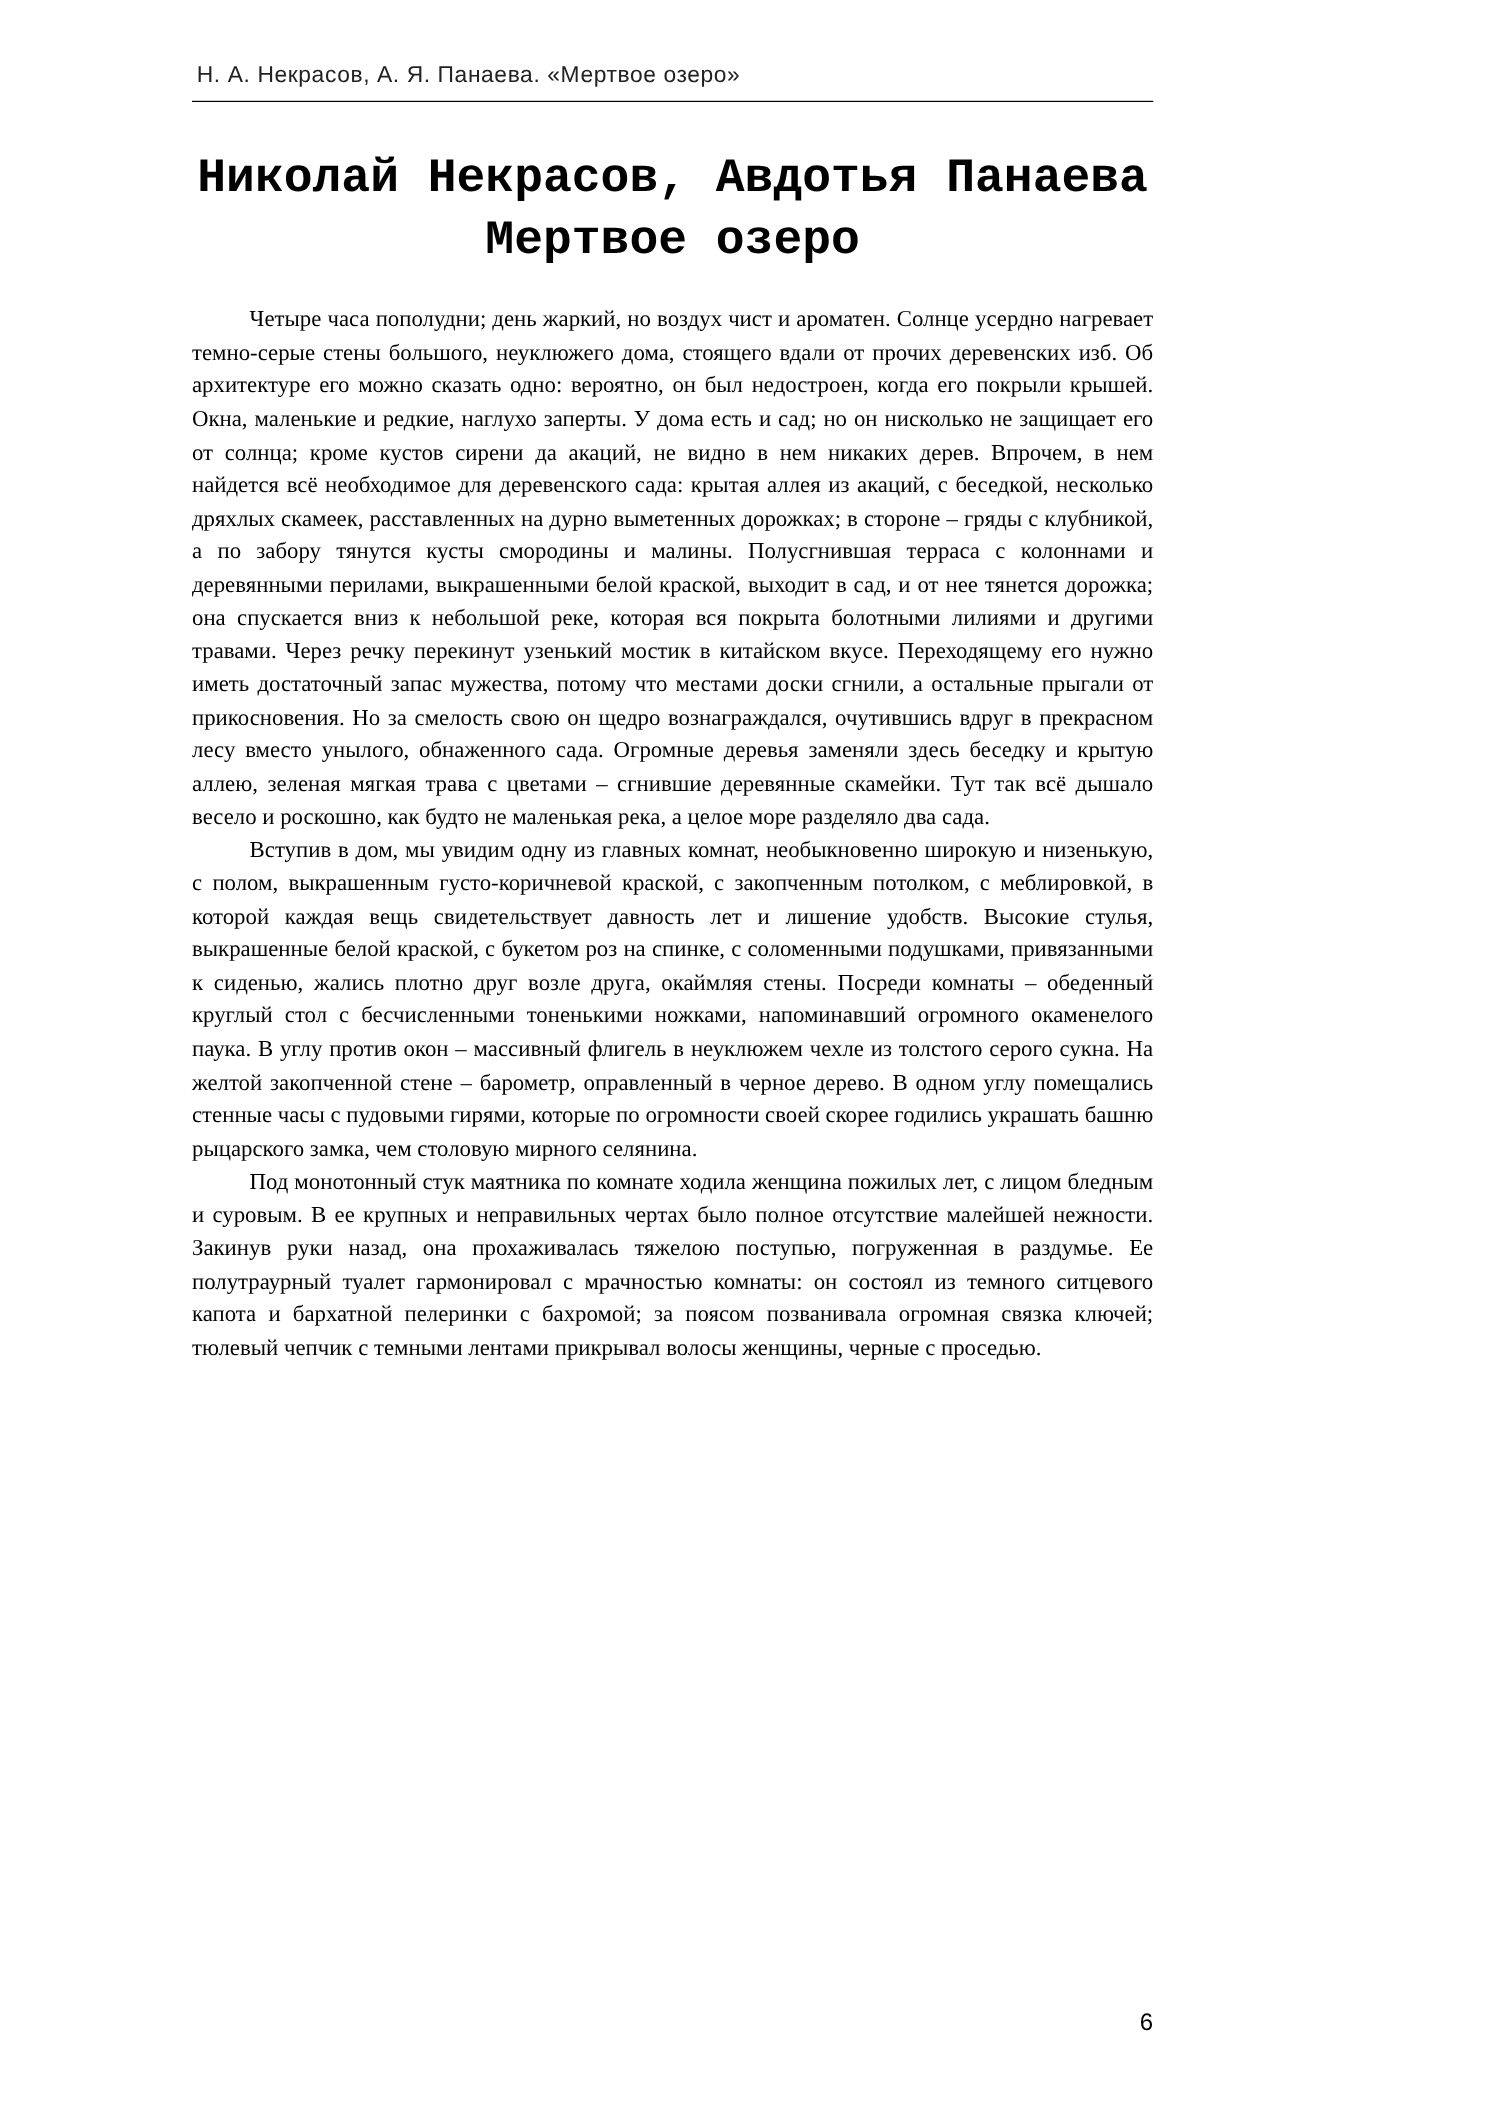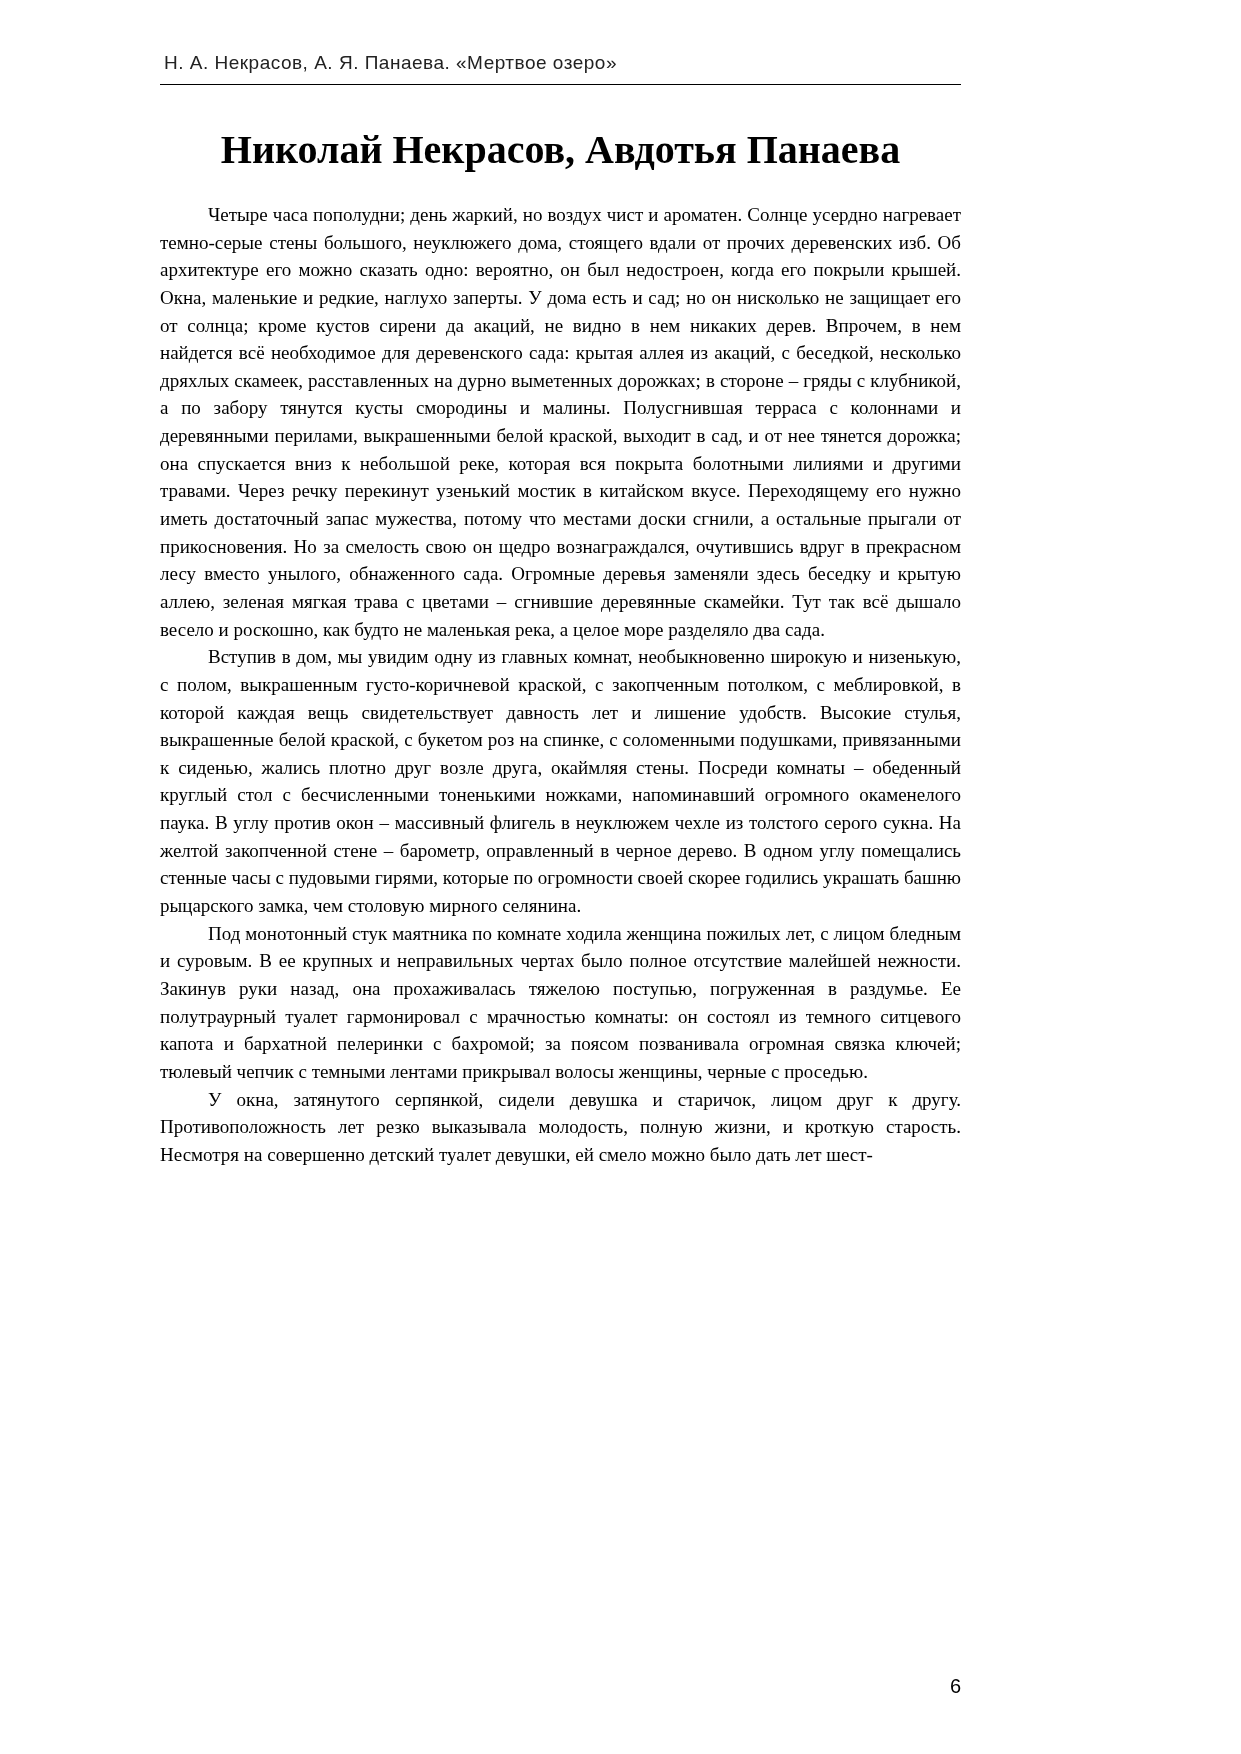--- a/index.html
+++ b/index.html
@@ -28,21 +28,21 @@
     color: #222222;
     padding-left: 4px;
     padding-bottom: 10px;
   }
   .rule {
     border-bottom: 1.6px solid #000000;
     margin-bottom: 40px;
   }
   .title-block {
     text-align: center;
-    font-family: Liberation Serif, serif;
+    font-family: Liberation Mono, monospace;
     font-weight: bold;
   }
   .book-title {
     font-size: 40px;
     line-height: 1.25;
     margin: 26px 0 0 0;
   }
   .book-subtitle {
     font-size: 40px;
     line-height: 1.25;
@@ -83,24 +83,24 @@
 </head>
 <body>
 
 <div class="page">
 
   <div class="running-head">Н. А. Некрасов, А. Я. Панаева. «Мертвое озеро»</div>
   <div class="rule"></div>
 
   <div class="title-block">
     <h1 class="book-title">Николай Некрасов, Авдотья Панаева</h1>
+    <h1 class="book-subtitle">Мертвое озеро</h1>
   </div>
 
   <div class="body-text">
     <p>Четыре часа пополудни; день жаркий, но воздух чист и ароматен. Солнце усердно нагревает темно-серые стены большого, неуклюжего дома, стоящего вдали от прочих деревенских изб. Об архитектуре его можно сказать одно: вероятно, он был недостроен, когда его покрыли крышей. Окна, маленькие и редкие, наглухо заперты. У дома есть и сад; но он нисколько не защищает его от солнца; кроме кустов сирени да акаций, не видно в нем никаких дерев. Впрочем, в нем найдется всё необходимое для деревенского сада: крытая аллея из акаций, с беседкой, несколько дряхлых скамеек, расставленных на дурно выметенных дорожках; в стороне – гряды с клубникой, а по забору тянутся кусты смородины и малины. Полусгнившая терраса с колоннами и деревянными перилами, выкрашенными белой краской, выходит в сад, и от нее тянется дорожка; она спускается вниз к небольшой реке, которая вся покрыта болотными лилиями и другими травами. Через речку перекинут узенький мостик в китайском вкусе. Переходящему его нужно иметь достаточный запас мужества, потому что местами доски сгнили, а остальные прыгали от прикосновения. Но за смелость свою он щедро вознаграждался, очутившись вдруг в прекрасном лесу вместо унылого, обнаженного сада. Огромные деревья заменяли здесь беседку и крытую аллею, зеленая мягкая трава с цветами – сгнившие деревянные скамейки. Тут так всё дышало весело и роскошно, как будто не маленькая река, а целое море разделяло два сада.</p>
     <p>Вступив в дом, мы увидим одну из главных комнат, необыкновенно широкую и низенькую, с полом, выкрашенным густо-коричневой краской, с закопченным потолком, с меблировкой, в которой каждая вещь свидетельствует давность лет и лишение удобств. Высокие стулья, выкрашенные белой краской, с букетом роз на спинке, с соломенными подушками, привязанными к сиденью, жались плотно друг возле друга, окаймляя стены. Посреди комнаты – обеденный круглый стол с бесчисленными тоненькими ножками, напоминавший огромного окаменелого паука. В углу против окон – массивный флигель в неуклюжем чехле из толстого серого сукна. На желтой закопченной стене – барометр, оправленный в черное дерево. В одном углу помещались стенные часы с пудовыми гирями, которые по огромности своей скорее годились украшать башню рыцарского замка, чем столовую мирного селянина.</p>
     <p>Под монотонный стук маятника по комнате ходила женщина пожилых лет, с лицом бледным и суровым. В ее крупных и неправильных чертах было полное отсутствие малейшей нежности. Закинув руки назад, она прохаживалась тяжелою поступью, погруженная в раздумье. Ее полутраурный туалет гармонировал с мрачностью комнаты: он состоял из темного ситцевого капота и бархатной пелеринки с бахромой; за поясом позванивала огромная связка ключей; тюлевый чепчик с темными лентами прикрывал волосы женщины, черные с проседью.</p>
-    <p>У окна, затянутого серпянкой, сидели девушка и старичок, лицом друг к другу. Противоположность лет резко выказывала молодость, полную жизни, и кроткую старость. Несмотря на совершенно детский туалет девушки, ей смело можно было дать лет шест-</p>
   </div>
 
   <div class="page-number">6</div>
 
 </div>
 
 </body></html>

